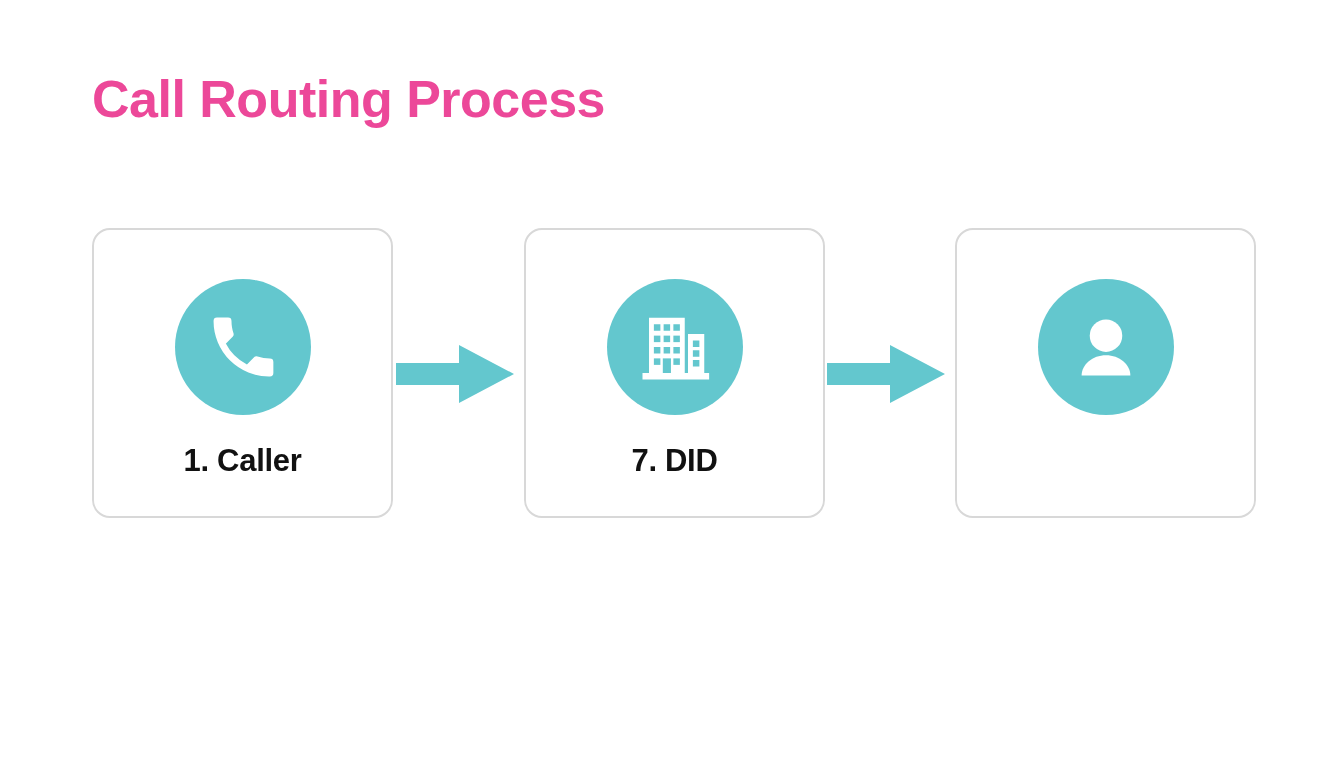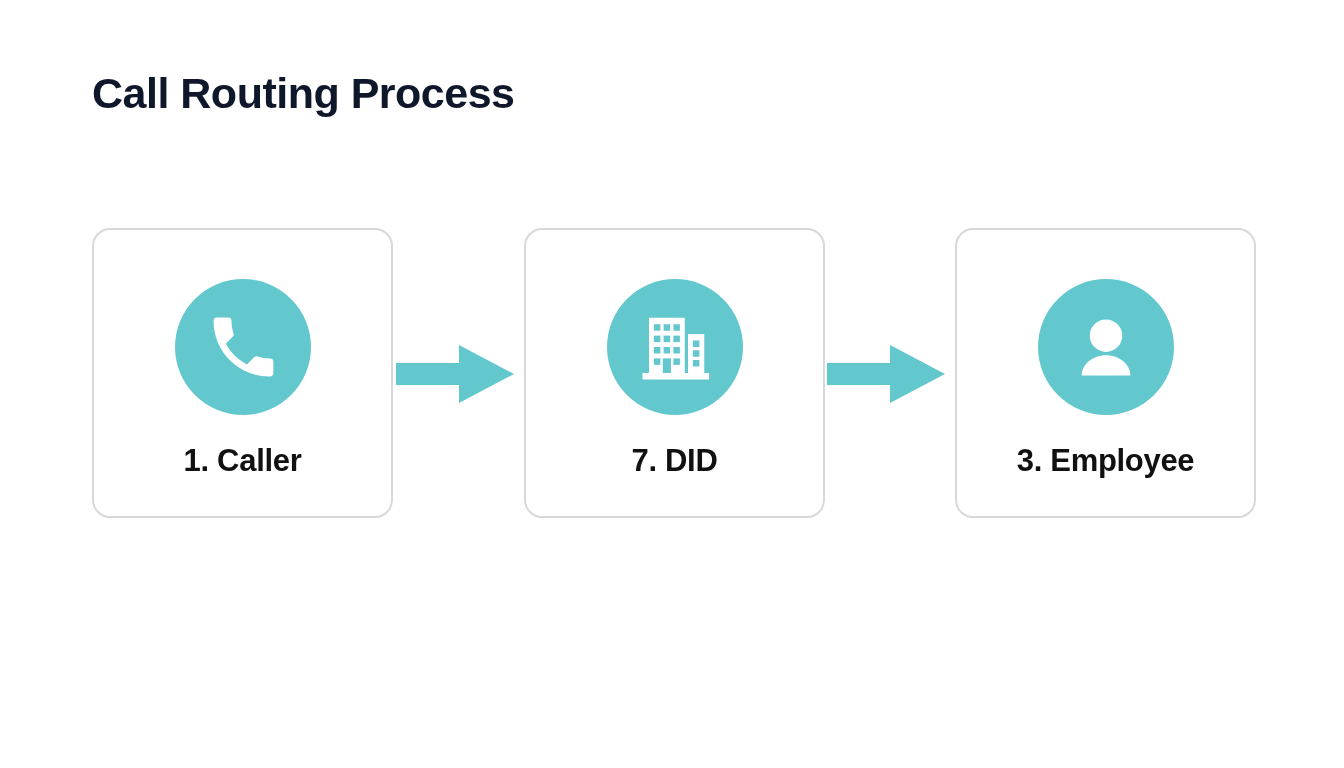--- a/index.html
+++ b/index.html
@@ -20,23 +20,23 @@
     position: absolute;
     inset: 0;
     background: #ffffff;
   }
 
   
   .page-title {
     position: absolute;
     left: 92px;
     top: 68px;
-    font-size: 43px;
+    font-size: 52px;
     font-weight: bold;
-    color: #0f172a;
+    color: #ec4899;
     letter-spacing: -0.5px;
     line-height: 1.2;
     white-space: nowrap;
   }
 
   
   .flow {
     position: absolute;
     left: 0;
     top: 228px;
@@ -175,17 +175,16 @@
       <div class="icon-circle">
         <span>
           <svg width="78" height="78" viewBox="0 0 48 48" aria-hidden="true">
             <g fill="#ffffff">
               <circle cx="24" cy="17" r="10"></circle>
               <path d="M24 29c-8.3 0-15 5.6-15 12.5h30C39 34.6 32.3 29 24 29z"></path>
             </g>
           </svg>
         </span>
       </div>
-      <div class="step-label">3. Employee</div>
     </div>
 
   </div>
 </div>
 
 </body></html>

